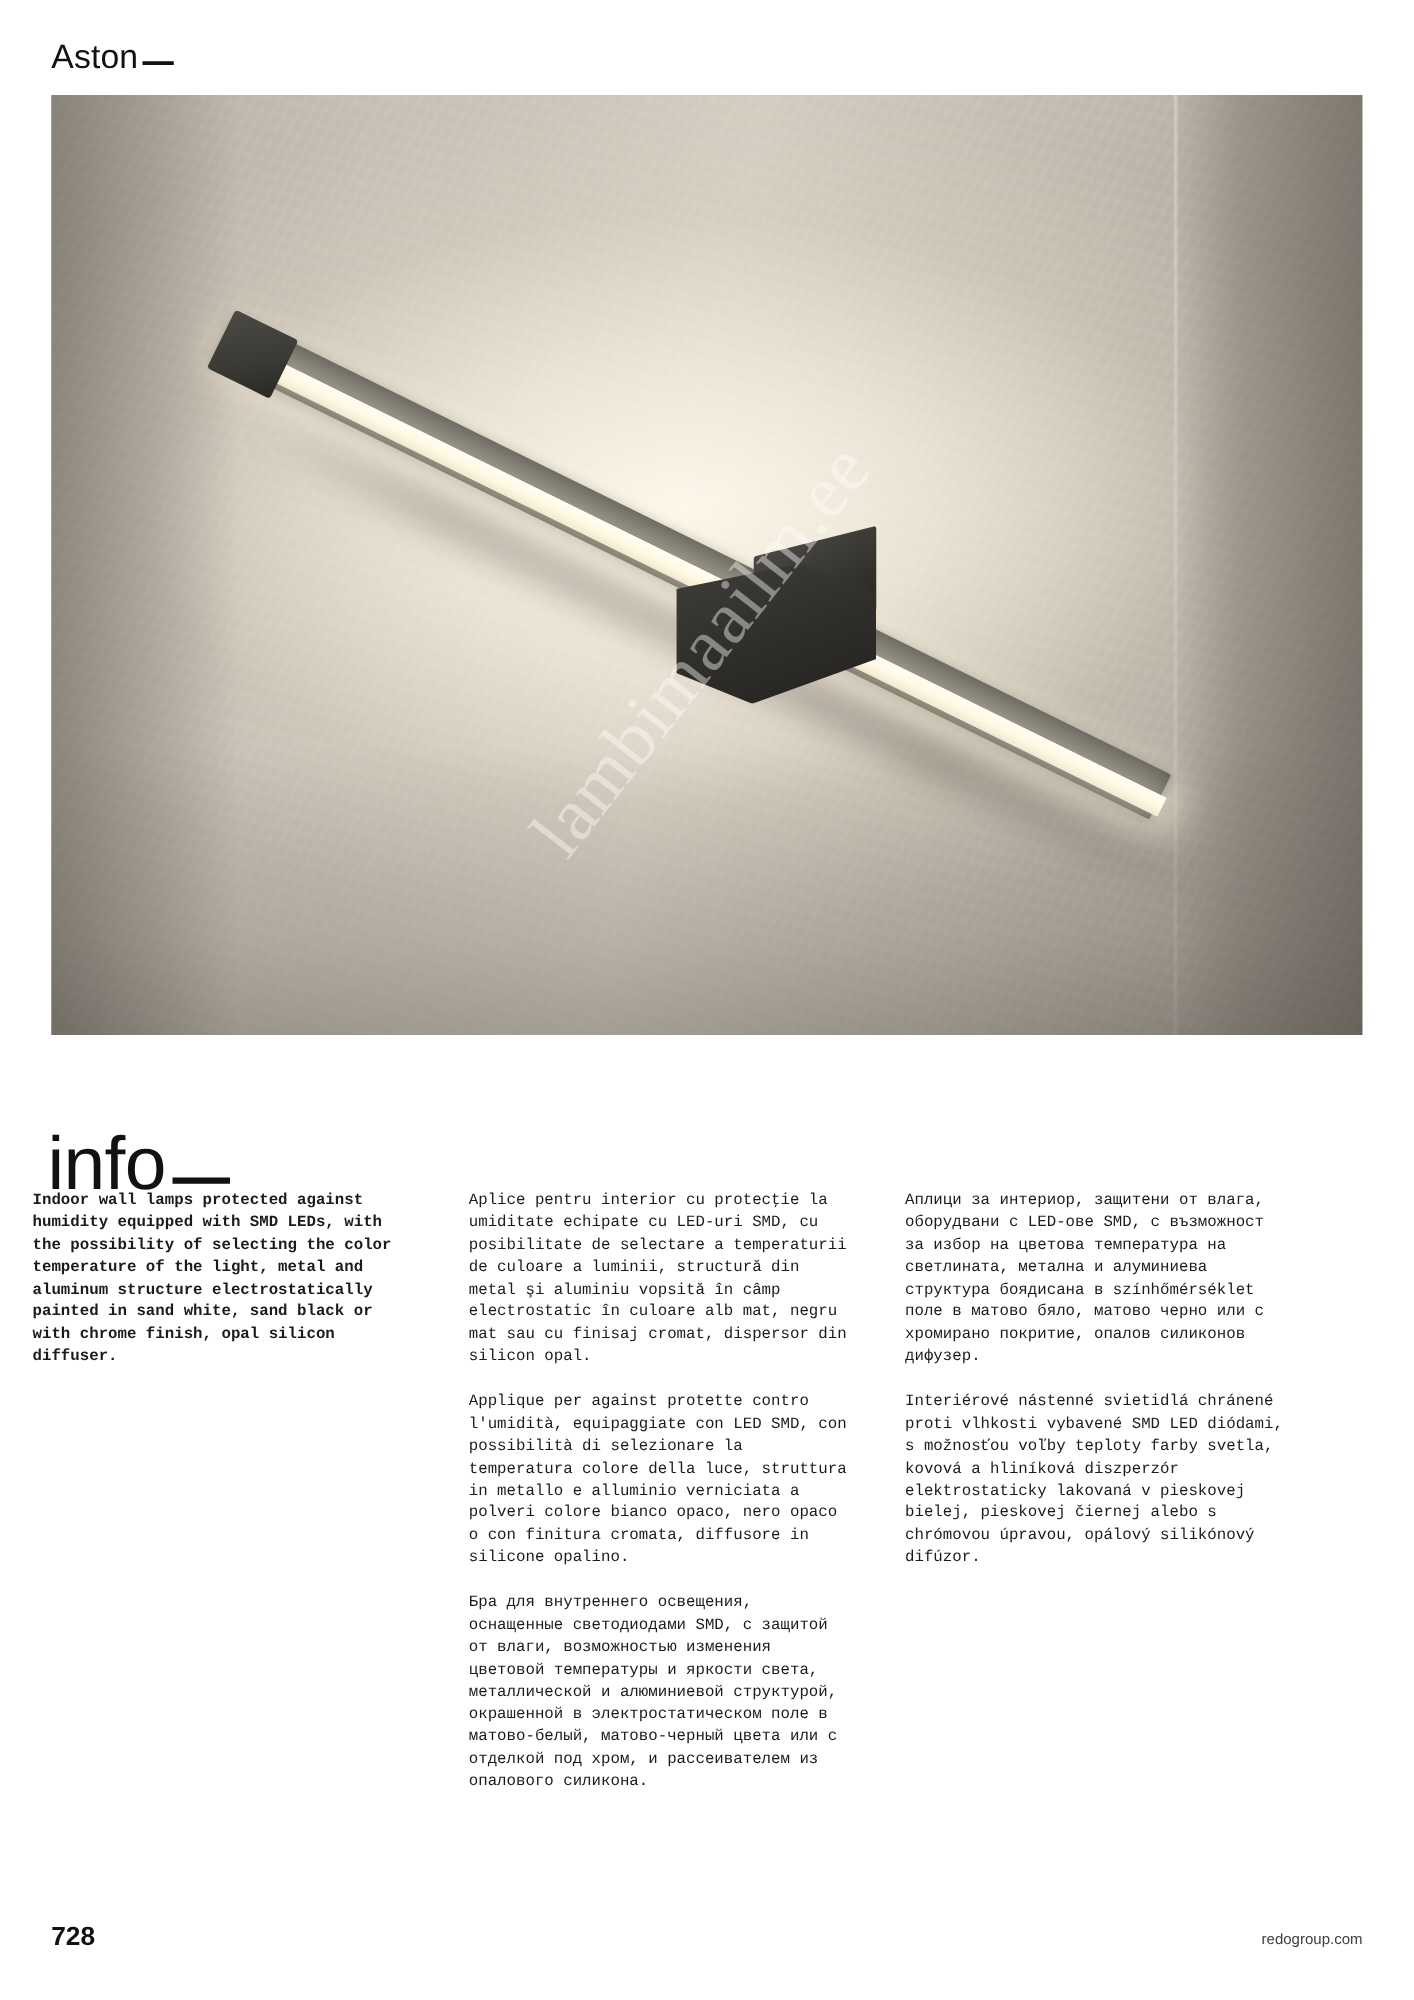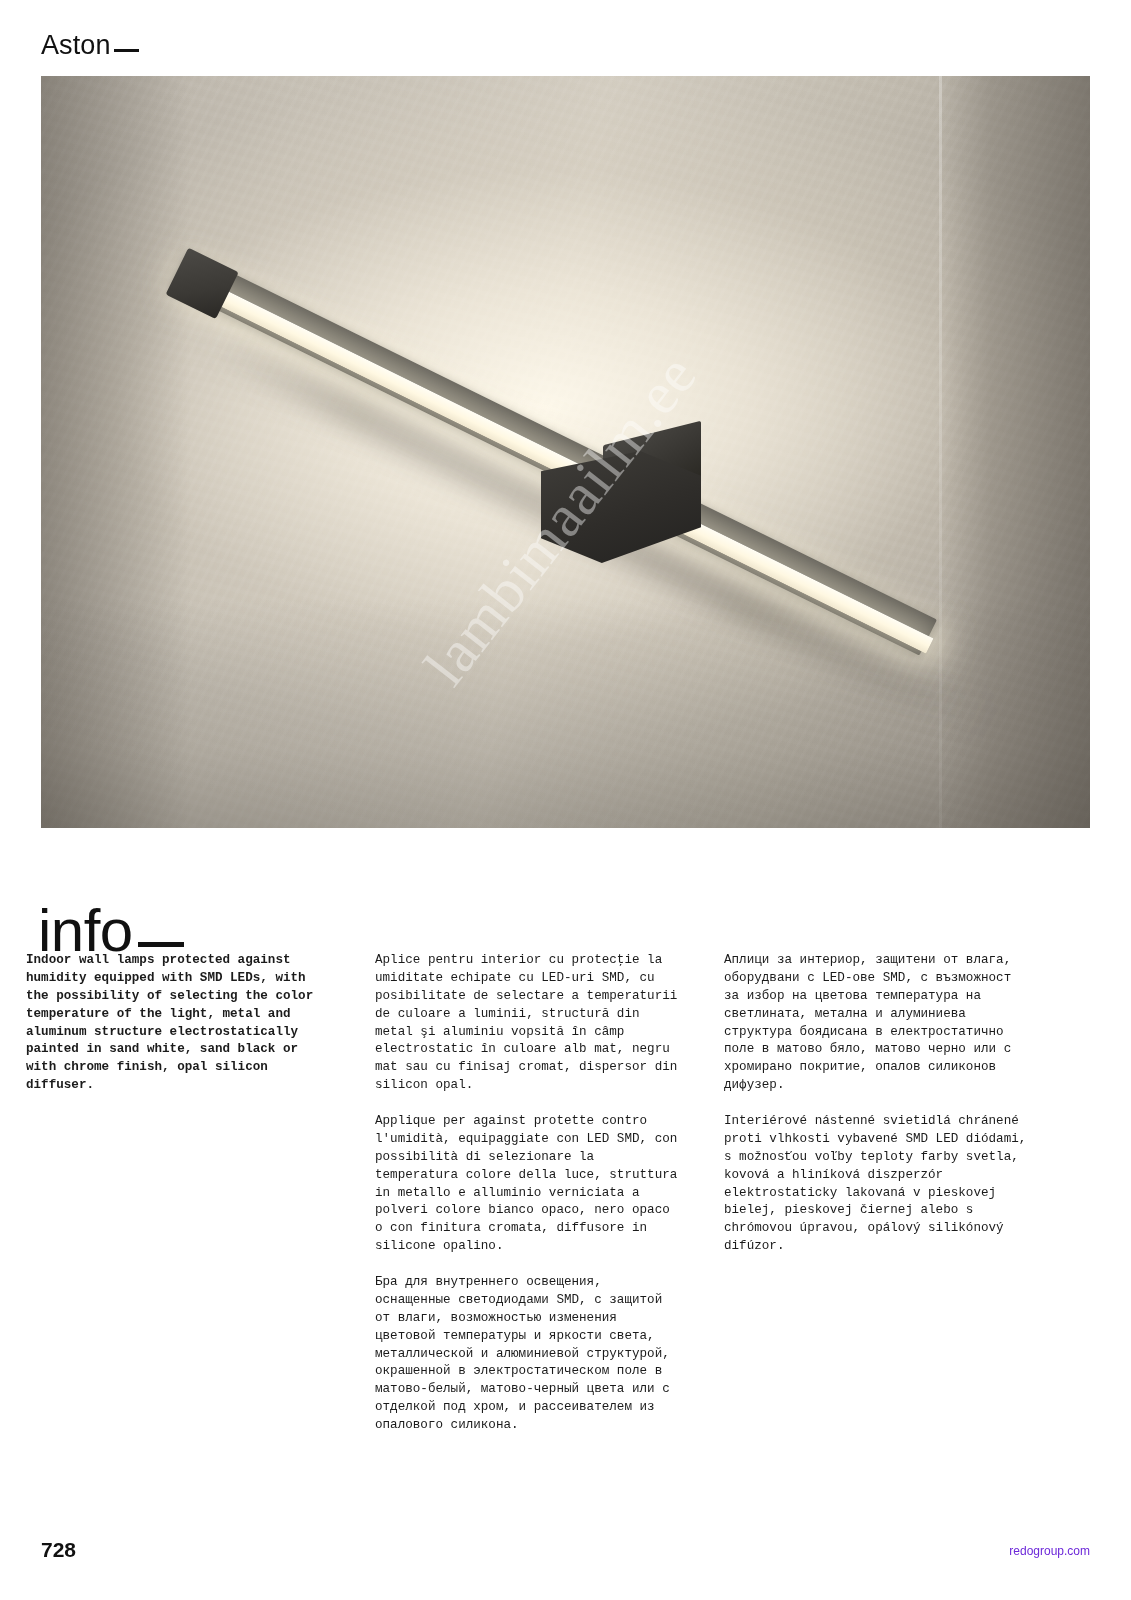--- a/index.html
+++ b/index.html
@@ -247,21 +247,21 @@
     bottom: 38px;
     font-size: 21px;
     font-weight: bold;
     color: #111;
   }
   .footer-site {
     position: absolute;
     right: 41px;
     bottom: 42px;
     font-size: 12px;
-    color: #6d28d9;
+    color: #404040;
   }
 </style>
 </head>
 <body>
 
 <div class="page">
 
   <div class="brand">
     <span>Aston</span>
     <span class="brand-underscore"></span>
@@ -295,21 +295,21 @@
   <div class="columns">
     <div class="col">
       <p class="bold">Indoor wall lamps protected against humidity equipped with SMD LEDs, with the possibility of selecting the color temperature of the light, metal and aluminum structure electrostatically painted in sand white, sand black or with chrome finish, opal silicon diffuser.</p>
     </div>
     <div class="col">
       <p>Aplice pentru interior cu protecţie la umiditate echipate cu LED-uri SMD, cu posibilitate de selectare a temperaturii de culoare a luminii, structură din metal şi aluminiu vopsită în câmp electrostatic în culoare alb mat, negru mat sau cu finisaj cromat, dispersor din silicon opal.</p>
       <p>Applique per against protette contro l'umidità, equipaggiate con LED SMD, con possibilità di selezionare la temperatura colore della luce, struttura in metallo e alluminio verniciata a polveri colore bianco opaco, nero opaco o con finitura cromata, diffusore in silicone opalino.</p>
       <p>Бра для внутреннего освещения, оснащенные светодиодами SMD, с защитой от влаги, возможностью изменения цветовой температуры и яркости света, металлической и алюминиевой структурой, окрашенной в электростатическом поле в матово-белый, матово-черный цвета или с отделкой под хром, и рассеивателем из опалового силикона.</p>
     </div>
     <div class="col">
-      <p>Аплици за интериор, защитени от влага, оборудвани с LED-ове SMD, с възможност за избор на цветова температура на светлината, метална и алуминиева структура боядисана в електростатично поле в матово бяло, матово черно или с хромирано покритие, опалов силиконов дифузер.</p>
+      <p>Аплици за интериор, защитени от влага, оборудвани с LED-ове SMD, с възможност за избор на цветова температура на светлината, метална и алуминиева структура боядисана в színhőmérséklet поле в матово бяло, матово черно или с хромирано покритие, опалов силиконов дифузер.</p>
       <p>Interiérové nástenné svietidlá chránené proti vlhkosti vybavené SMD LED diódami, s možnosťou voľby teploty farby svetla, kovová a hliníková diszperzór elektrostaticky lakovaná v pieskovej bielej, pieskovej čiernej alebo s chrómovou úpravou, opálový silikónový difúzor.</p>
     </div>
   </div>
 
   <div class="page-number">728</div>
   <div class="footer-site">redogroup.com</div>
 
 </div>
 
 </body></html>

